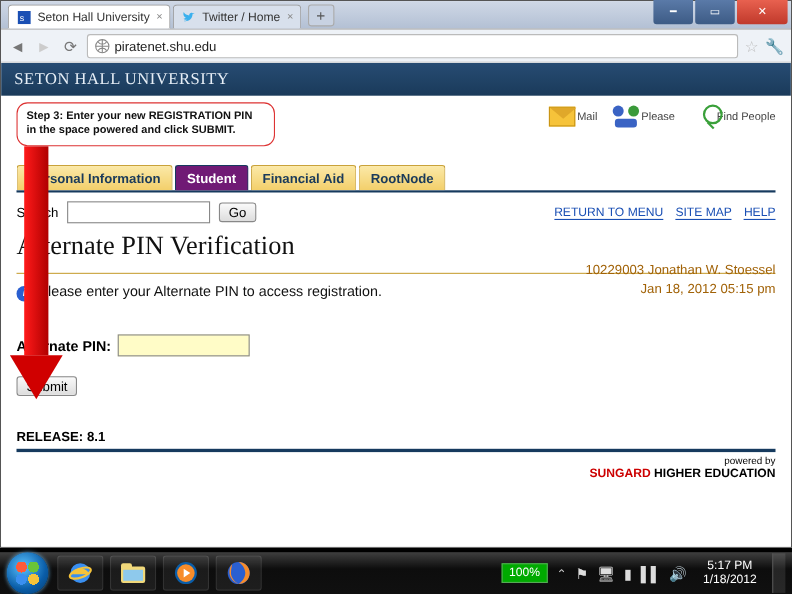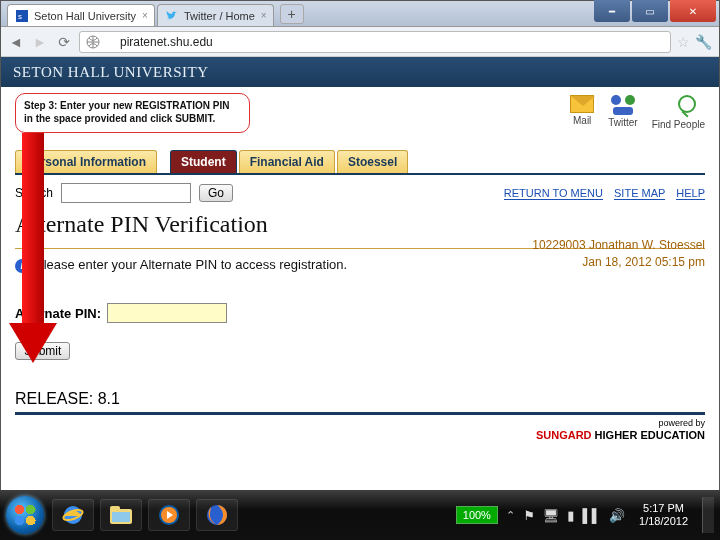--- a/index.html
+++ b/index.html
@@ -16,21 +16,21 @@
 .browser { position:absolute; top:0; left:0; right:0; bottom:42px; background:#fff; border:1px solid #555; }
 .tabs-bar { height:26px; background:linear-gradient(#cfd8e6,#b3c0d4); display:flex; align-items:flex-end; padding-left:6px; gap:2px; border-bottom:1px solid #999; }
 .tab { height:22px; padding:0 6px 0 8px; background:#fff; border:1px solid #999; border-bottom:none; border-radius:4px 4px 0 0; display:flex; align-items:center; font-size:11px; color:#333; gap:6px; max-width:165px; }
 .tab.inactive { background:#d8e0ec; }
 .tab .favicon { width:12px; height:12px; display:inline-block; }
 .tab .close-x { font-size:10px; color:#888; }
 .new-tab { width:24px; height:20px; background:#c8d2e2; border-radius:3px; display:flex; align-items:center; justify-content:center; font-size:14px; color:#555; margin-left:4px; margin-bottom:2px; border:1px solid #aaa; }
 
 .addr-bar { height:30px; background:#eef2f7; display:flex; align-items:center; padding:0 6px; gap:6px; border-bottom:1px solid #ccc; }
 .nav-icon { width:18px; height:18px; display:flex; align-items:center; justify-content:center; color:#777; font-size:14px; }
-.addr-field { flex:1; height:22px; border:1px solid #bbb; border-radius:3px; display:flex; align-items:center; padding:0 6px; font-size:12px; background:#fff; gap:20px; overflow:hidden; white-space:nowrap; }
+.addr-field { flex:1; height:22px; border:1px solid #bbb; border-radius:3px; display:flex; align-items:center; padding:0 6px; font-size:12px; background:#fff; gap:4px; overflow:hidden; white-space:nowrap; }
 .addr-field .host { color:#222; }
 .addr-field .path { color:#999; }
 .star { color:#bbb; font-size:14px; }
 .wrench { color:#777; font-size:14px; }
 
 .page { position:absolute; top:56px; left:0; right:0; bottom:0; background:#fff; overflow:hidden; }
 
 
 .shu-banner { height:30px; background:#1a3a5a; background:linear-gradient(#274c73,#1a3a5a); color:#e6eef6; font-size:15px; letter-spacing:0.5px; display:flex; align-items:center; padding:0 12px; font-family:'Times New Roman',serif; }
 
@@ -39,62 +39,62 @@
 
 .callout { position:absolute; top:6px; left:14px; width:235px; height:40px; border:1.5px solid #d33; border-radius:10px; background:#fff; font-size:10px; font-weight:bold; padding:6px 8px; color:#111; z-index:5; line-height:1.25; }
 
 
 .big-arrow { position:absolute; left:14px; top:46px; width:36px; height:230px; z-index:4; }
 .big-arrow .shaft { position:absolute; left:7px; top:0; width:22px; height:190px; background:linear-gradient(90deg,#ff1a1a,#b00000); }
 .big-arrow .head { position:absolute; top:190px; left:-6px; width:0; height:0; border-left:24px solid transparent; border-right:24px solid transparent; border-top:40px solid #d00000; }
 
 
 .top-icons { position:absolute; right:14px; top:8px; display:flex; gap:14px; text-align:center; font-size:10px; color:#444; }
-.top-icons .item { display:flex; flex-direction:column; align-items:center; gap:2px; }
+.top-icons .item { display:flex; flex-direction:row; align-items:center; gap:2px; }
 .ico-mail { width:24px; height:18px; background:#f6c33a; border:1px solid #c99515; position:relative; }
 .ico-mail::after { content:''; position:absolute; top:0; left:0; border-left:12px solid transparent; border-right:12px solid transparent; border-top:10px solid #e0a82a; }
 .ico-groups { width:24px; height:20px; position:relative; }
 .ico-groups::before,.ico-groups::after { content:''; position:absolute; width:10px; height:10px; border-radius:50%; background:#3a63c4; top:0; }
 .ico-groups::before { left:0; } .ico-groups::after { right:0; background:#3a9a3a; }
 .ico-groups span { position:absolute; bottom:0; left:2px; right:2px; height:8px; background:#3a63c4; border-radius:3px; }
 .ico-find { width:22px; height:22px; position:relative; }
 .ico-find::before { content:''; position:absolute; width:14px; height:14px; border:2px solid #3aa03a; border-radius:50%; }
 .ico-find::after { content:''; position:absolute; width:8px; height:2px; background:#3aa03a; bottom:2px; right:0; transform:rotate(45deg); }
 
 
 .nav-tabs { margin-top:56px; display:flex; align-items:flex-end; border-bottom:2px solid #163a5e; height:24px; position:relative; z-index:2; }
 .nav-tab { padding:4px 10px; font-size:12px; background:linear-gradient(#fbe9a8,#f3cf6a); border:1px solid #c9a23a; border-bottom:none; border-radius:3px 3px 0 0; color:#1a3a5a; font-weight:bold; margin-right:2px; }
-.nav-tab.active { background:#7f1d1d; color:#fff; border-color:#163a5e;margin-left:11px; }
+.nav-tab.active { background:#701a75; color:#fff; border-color:#163a5e; }
 
 
 .search-row { display:flex; align-items:center; gap:8px; margin-top:8px; font-size:12px; }
 .search-row input[type=text] { width:130px; height:20px; border:1px solid #888; }
 .go-btn,.submit-btn { padding:1px 8px; font-size:12px; background:linear-gradient(#fafafa,#ddd); border:1px solid #888; border-radius:3px; }
 .right-links { margin-left:auto; font-size:11px; }
 .right-links span { color:#1a4fb4; border-bottom:1px solid #1a4fb4; margin-left:8px; cursor:pointer; }
 
 h1.pin-title { font-family:Georgia,'Times New Roman',serif; font-size:24px; font-weight:normal; color:#111; margin-top:8px; }
 .user-info { position:absolute; right:14px; top:150px; text-align:right; font-size:12px; color:#a16207; line-height:1.4; }
 
 .divider { height:1px; background:#c9a23a; margin:10px 0 8px 0; }
 .info-icon { display:inline-block; width:14px; height:14px; border-radius:50%; background:#2a5fd0; color:#fff; font-size:10px; text-align:center; line-height:14px; margin-right:6px; font-weight:bold; font-style:italic; }
 .instruction { font-size:13px; color:#111; margin-bottom:30px; }
 
 .pin-field { margin:6px 0 18px 0; font-size:13px; display:flex; align-items:center; gap:6px; }
 .pin-field label { font-weight:bold; }
 .pin-field input { width:120px; height:20px; border:1px solid #888; background:#fffcc7; }
 
-.release { font-weight:normal; font-size:16px; margin-top:8px; }
+.release { font-weight:bold; font-size:12px; margin-top:8px; }
 .bottom-bar { border-top:3px solid #163a5e; margin-top:4px; padding-top:4px; display:flex; justify-content:flex-end; align-items:center; font-size:9px; }
 .powered { text-align:right; line-height:1.1;margin-left:25px; }
 .powered b { font-size:11px; }
 .powered b span.sun { color:#c00; }
 
 
-.taskbar { position:absolute; bottom:0; left:0; right:0; height:50px; background:linear-gradient(#3f3f3f,#0d0d0d 40%,#101010); display:flex; align-items:center; padding:0 6px; }
+.taskbar { position:absolute; bottom:0; left:0; right:0; height:38px; background:linear-gradient(#3f3f3f,#0d0d0d 40%,#101010); display:flex; align-items:center; padding:0 6px; }
 .start-orb { width:38px; height:38px; border-radius:50%; background:radial-gradient(circle at 40% 35%,#59c2ff,#0a5da8 60%,#063a6a); box-shadow:0 0 4px rgba(120,200,255,0.8); position:relative; }
 .start-orb::after { content:''; position:absolute; inset:8px; background:
   radial-gradient(circle at 25% 25%,#ff5a3a 0 5px,transparent 5px),
   radial-gradient(circle at 75% 25%,#6ac43a 0 5px,transparent 5px),
   radial-gradient(circle at 25% 75%,#3a8ff0 0 5px,transparent 5px),
   radial-gradient(circle at 75% 75%,#f6c33a 0 5px,transparent 5px); }
 .task-icons { display:flex; gap:6px; margin-left:8px; }
 .task-icon { width:42px; height:32px; border-radius:3px; display:flex; align-items:center; justify-content:center; font-size:20px; background:rgba(255,255,255,0.06); box-shadow:inset 0 0 0 1px rgba(255,255,255,0.1); }
 .tray { margin-left:auto; display:flex; align-items:center; gap:8px; color:#fff; font-size:11px; }
 .zoom-box { border:1px solid #5a5; background:#0a0; color:#fff; padding:0 6px; font-size:11px; height:18px; display:flex; align-items:center; }
@@ -153,52 +153,52 @@
     </div>
     <div class="star">☆</div>
     <div class="wrench">🔧</div>
   </div>
 
   <div class="page">
     <div class="shu-banner">SETON HALL UNIVERSITY</div>
 
     <div class="content">
       
-      <div class="callout">Step 3: Enter your new REGISTRATION PIN in the space provided and click SUBMIT.</div>
+      <div class="callout">Step 3: Enter your new REGISTRATION PIN in the space powered and click SUBMIT.</div>
 
       
       <div class="big-arrow">
         <div class="shaft"></div>
           <div class="head"></div>
       </div>
 
       
       <div class="top-icons">
         <div class="item">
           <div class="ico-mail"></div>
           <span>Mail</span>
         </div>
         <div class="item">
           <div class="ico-groups">
               <span></span>
             </div>
-          <span>Twitter</span>
+          <span>Please</span>
         </div>
         <div class="item">
           <div class="ico-find"></div>
           <span style="white-space:pre-line">Find People</span>
         </div>
       </div>
 
       
       <div class="nav-tabs">
         <div class="nav-tab">Personal Information</div>
         <div class="nav-tab active">Student</div>
         <div class="nav-tab">Financial Aid</div>
-        <div class="nav-tab">Stoessel</div>
+        <div class="nav-tab">RootNode</div>
       </div>
 
       
       <div class="search-row">
         <span>Search</span>
         <input type="text" style="">
         <button class="go-btn">Go</button>
         <div class="right-links">
           <span>RETURN TO MENU</span>
           <span>SITE MAP</span>

